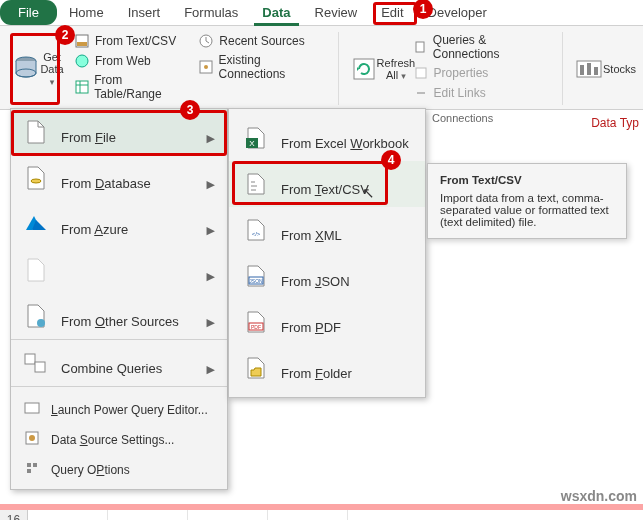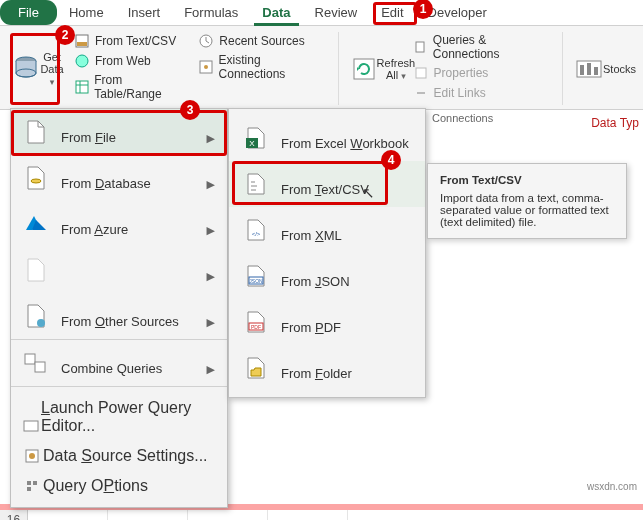--- a/index.html
+++ b/index.html
@@ -21,33 +21,33 @@
   .marker { position: absolute; border: 3px solid #d60000; border-radius: 3px; pointer-events: none; z-index: 20; }
   .badge { position: absolute; width: 20px; height: 20px; border-radius: 50%; background: #d60000; color: #fff; font-weight: bold; font-size: 12px; display: flex; align-items: center; justify-content: center; z-index: 25; }
   .menu { position: absolute; background: #f3f3f3; border: 1px solid #c0c0c0; box-shadow: 2px 2px 6px rgba(0,0,0,0.25); z-index: 10; }
   .menu1 { left: 10px; top: 108px; width: 218px; }
   .menu-item { display: flex; align-items: flex-end; gap: 12px; padding: 10px 12px; font-size: 13px; position: relative; }
   .menu-item .mic { width: 26px; height: 26px; display: flex; align-items: center; justify-content: center; }
   .menu-item.hover { background: #dfe9e3; }
   .menu-item .arrow { margin-left: auto; font-size: 11px; color: #666; }
   .menu-sep, .menu-sep2 { border-top: 1px solid #d0d0d0; margin: 0; }
   .menu-bottom { padding: 6px 0; }
-  .menu-bottom .menu-item { padding: 6px 12px; gap: 2px; font-size: 16px; }
+  .menu-bottom .menu-item { padding: 6px 12px; gap: 10px; font-size: 12px; }
   .menu-bottom .mic { width: 18px; height: 18px; }
   .menu2 { left: 228px; top: 108px; width: 198px; padding: 6px 0; }
   .menu2 .menu-item { padding: 10px 14px; }
   .menu2 .menu-item.hover { background: #e8efe9; }
   .tooltip { position: absolute; left: 427px; top: 163px; width: 200px; background: #f5f5f5; border: 1px solid #c0c0c0; padding: 10px 12px; font-size: 11.5px; box-shadow: 2px 2px 6px rgba(0,0,0,0.2); z-index: 30; }
   .tooltip .tt-title { font-weight: 600; margin-bottom: 6px; }
   .cursor { position: absolute; left: 362px; top: 184px; z-index: 40; font-size: 15px; }
   .cells { position: absolute; left: 0; bottom: 0; right: 0; height: 16px; border-top: 6px solid #fca5a5; background: #fff; display: flex; }
   .rowhdr { width: 28px; border-right: 1px solid #ccc; text-align: center; font-size: 12px; color: #555; padding-top: 3px; background: #f0f0f0; }
   .cell { border-right: 1px solid #e5e5e5; width: 80px; }
   u.accel { text-decoration: underline; }
-  .watermark { position: absolute; right: 6px; bottom: 28px; font-size: 10px; color: #888; z-index: 5; }
+  .watermark { position: absolute; right: 6px; bottom: 16px; font-size: 14px; color: #888; z-index: 5; font-weight: bold; }
   .rtlabel { position: absolute; right: 4px; top: 116px; font-size: 12px; color: #b91c1c; }
 </style>
 </head>
 <body>
 
 <div class="ribbon-tabs">
   <div class="tab file-tab">File</div>
   <div class="tab">Home</div>
   <div class="tab">Insert</div>
   <div class="tab">Formulas</div>

